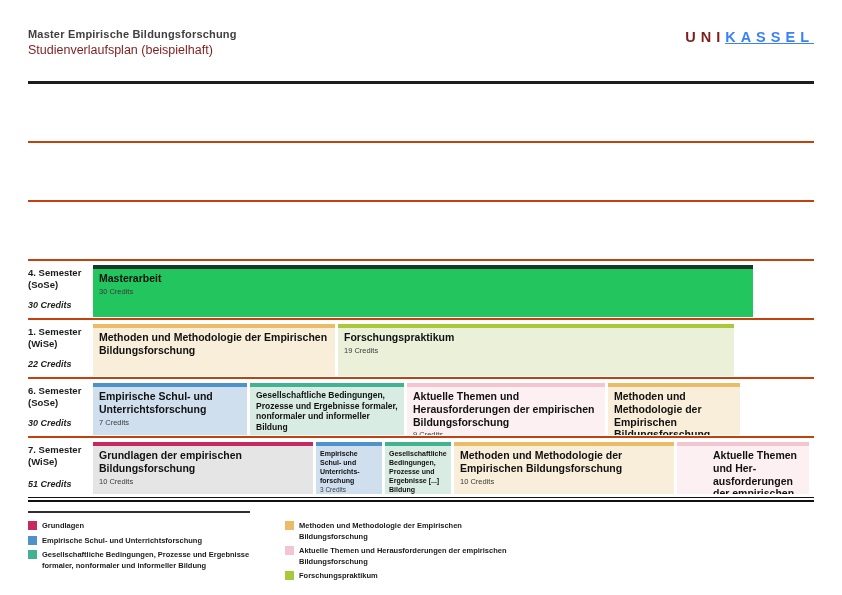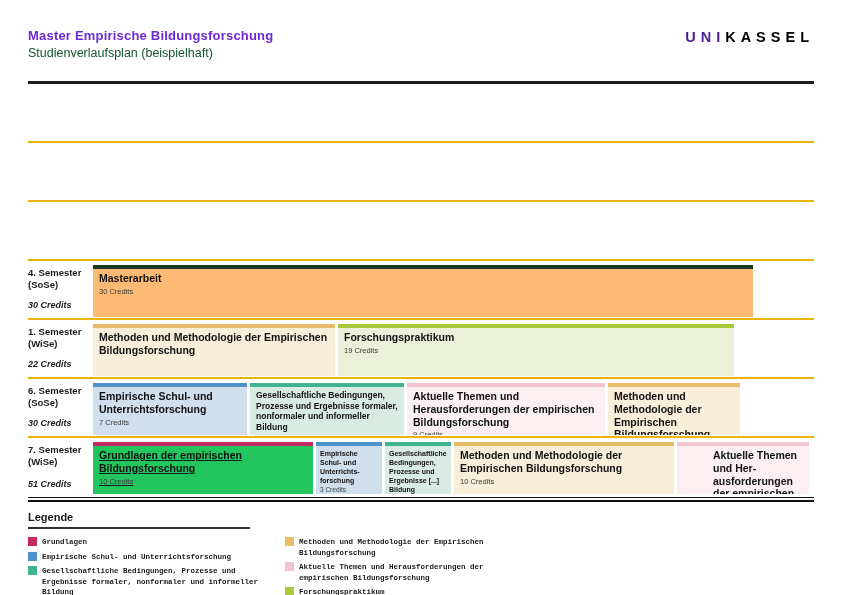--- a/index.html
+++ b/index.html
@@ -1,30 +1,30 @@
 <!DOCTYPE html>
 <html lang="de"><head>
 <meta charset="utf-8">
 <style>
   html,body{margin:0;padding:0;background:#ffffff;}
   body{font-family:"Liberation Sans", sans-serif;color:#1a1a1a;}
   .page{position:relative;width:842px;height:595px;background:#fff;overflow:hidden;}
 
   
   .header{margin:0 28px;padding-top:28px;height:53px;display:flex;justify-content:space-between;align-items:flex-start;}
-  .page-title{font-size:13px;font-weight:bold;color:#6d28d9;letter-spacing:.2px;}
-  .page-subtitle{font-size:12.5px;color:#14532d;margin-top:3px;}
+  .page-title{font-size:11px;font-weight:bold;color:#404040;letter-spacing:.2px;}
+  .page-subtitle{font-size:12.5px;color:#7f1d1d;margin-top:3px;}
   .logo{font-weight:bold;font-size:14.5px;letter-spacing:5px;line-height:1.3;white-space:nowrap;}
-  .logo .pink{color:#4c1d95;}
-  .logo .dark{color:#000000;}
+  .logo .pink{color:#7f1d1d;}
+  .logo .dark{color:#3b82f6;text-decoration:underline;}
   .rule-black{margin:0 28px;height:3px;background:#1c1c1c;}
 
   
   .plan{margin:0 28px;}
-  .row{height:59px;box-sizing:border-box;border-bottom:2px solid #eab308;display:flex;}
+  .row{height:59px;box-sizing:border-box;border-bottom:2px solid #c2410c;display:flex;}
   .row.last{border-bottom:none;}
   .row-label{flex:0 0 65px;width:65px;position:relative;padding-top:6px;font-size:9.5px;font-weight:bold;line-height:1.3;}
   .row-credits{position:absolute;bottom:6px;left:0;font-size:9px;font-weight:bold;font-style:italic;color:#222;}
   .bars{flex:1;display:flex;gap:3px;padding-top:4px;align-items:flex-start;}
   .bar{height:52px;box-sizing:border-box;border-top:4px solid transparent;padding:3px 4px 0 6px;overflow:hidden;flex:0 0 auto;}
   .bar-title{font-size:10.5px;font-weight:bold;line-height:1.22;color:#111;}
   .bar-credits{font-size:7.5px;color:#3c3c3c;margin-top:2px;}
   .bar.sm .bar-title{font-size:8.5px;line-height:1.25;}
   .bar.xs{padding-left:4px;}
   .bar.xs .bar-title{font-size:7px;line-height:1.3;}
@@ -33,21 +33,21 @@
   .double-rule{margin:0 28px;height:2px;border-top:1.5px solid #111;border-bottom:2.5px solid #111;}
 
   
   .legend{margin:9px 28px 0 28px;}
   .legend-title{font-size:11px;font-weight:bold;}
   .legend-underline{width:222px;height:2px;background:#2e2e2e;margin-top:4px;margin-bottom:8px;}
   .legend-cols{display:flex;}
   .legend-col{display:flex;flex-direction:column;}
   .legend-col.left{flex:0 0 257px;width:257px;}
   .legend-item{display:flex;gap:5px;margin-bottom:4px;font-size:7.5px;font-weight:bold;line-height:1.4;color:#1a1a1a;}
-  .legend-item .text{max-width:218px;font-family:Liberation Mono, monospace;}
+  .legend-item .text{max-width:218px;}
   .legend-swatch{flex:0 0 9px;width:9px;height:9px;}
 </style>
 </head>
 <body>
 
 <div class="page">
 
   <div class="header">
     <div>
       <div class="page-title">Master Empirische Bildungsforschung</div>
@@ -64,21 +64,21 @@
       <div class="row empty"></div>
       <div class="row empty"></div>
       <div class="row empty"></div>
       <div class="row">
         <div class="row-label">
           <div class="sem-name">4. Semester</div>
           <div class="sem-term">(SoSe)</div>
           <div class="row-credits">30 Credits</div>
         </div>
         <div class="bars">
-          <div class="bar md" style="width: 660px; background: #fdba74; border-top-color: rgb(23, 58, 40);">
+          <div class="bar md" style="width: 660px; background: #22c55e; border-top-color: rgb(23, 58, 40);">
             <div class="bar-title">Masterarbeit</div>
             <div class="bar-credits">30 Credits</div>
           </div>
         </div>
       </div>
       <div class="row">
         <div class="row-label">
           <div class="sem-name">1. Semester</div>
           <div class="sem-term">(WiSe)</div>
           <div class="row-credits">22 Credits</div>
@@ -117,21 +117,21 @@
           </div>
         </div>
       </div>
       <div class="row last">
         <div class="row-label">
           <div class="sem-name">7. Semester</div>
           <div class="sem-term">(WiSe)</div>
           <div class="row-credits">51 Credits</div>
         </div>
         <div class="bars">
-          <div class="bar md" style="width: 220px; background: #22c55e; border-top-color: rgb(196, 42, 96); text-decoration: underline;">
+          <div class="bar md" style="width: 220px; background: #e5e5e5; border-top-color: rgb(196, 42, 96);">
             <div class="bar-title">Grundlagen der empirischen Bildungsforschung</div>
             <div class="bar-credits">10 Credits</div>
           </div>
           <div class="bar xs" style="width: 66px; background: rgb(207, 223, 238); border-top-color: rgb(77, 146, 200);">
             <div class="bar-title">Empirische Schul- und Unterrichts­forschung</div>
             <div class="bar-credits">3 Credits</div>
           </div>
           <div class="bar xs" style="width: 66px; background: rgb(217, 236, 227); border-top-color: rgb(66, 179, 144);">
             <div class="bar-title">Gesellschaftliche Bedingungen, Prozesse und Ergeb­nisse [...] Bildung</div>
           </div>
@@ -142,21 +142,20 @@
           <div class="bar md" style="width: 132px; background: rgb(252, 240, 243); border-top-color: rgb(243, 197, 209); padding-left: 36px;">
             <div class="bar-title">Aktuelle Themen und Her­ausforderungen der empiri­schen Bildungsforschung</div>
           </div>
         </div>
       </div>
     </div>
 
   <div class="double-rule"></div>
 
   <div class="legend">
-    <div class="legend-title">Legende</div>
     <div class="legend-underline"></div>
     <div class="legend-cols">
         <div class="legend-col left">
           <div class="legend-item">
             <span class="legend-swatch" style="background: rgb(196, 42, 96);"></span>
             <span class="text">Grundlagen</span>
           </div>
           <div class="legend-item">
             <span class="legend-swatch" style="background: rgb(77, 146, 200);"></span>
             <span class="text">Empirische Schul- und Unterrichtsforschung</span>

